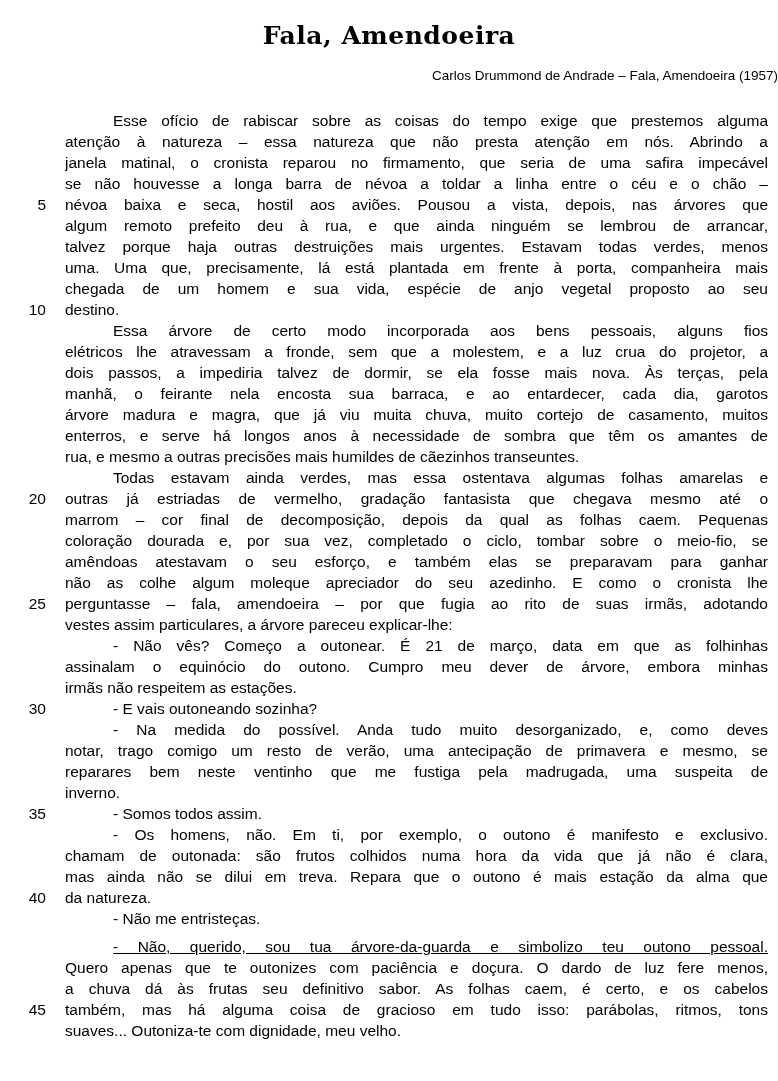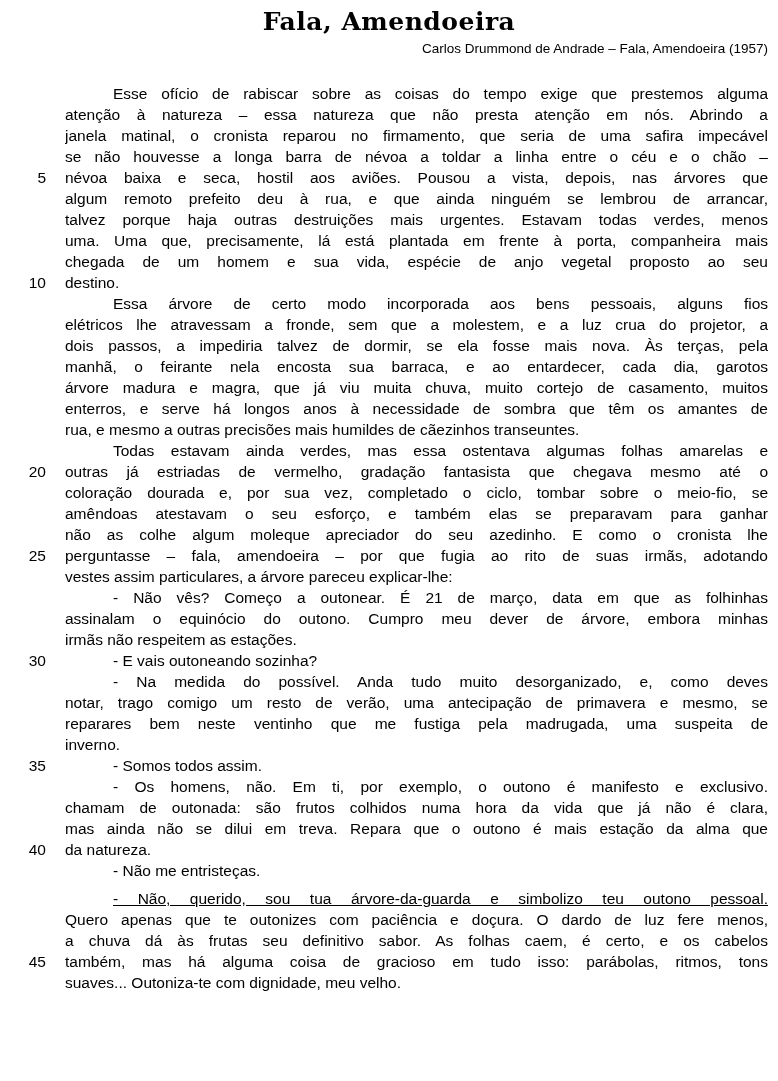--- a/index.html
+++ b/index.html
@@ -7,32 +7,31 @@
     position: relative;
     width: 778px;
     height: 1081px;
     background: #ffffff;
     color: #000000;
     font-family: "Liberation Sans", "DejaVu Sans", sans-serif;
     overflow: hidden;
     box-sizing: border-box;
   }
   .title {
-    margin: 2px;
+    margin: 16px;
     padding-top: 5px;
     text-align: center;
     font-family: "DejaVu Serif", "Liberation Serif", serif;
     font-weight: bold;
     font-size: 25px;
     line-height: 30px;
     letter-spacing: 0.5px;
   }
   .subtitle {
     margin-top: 3px;
-    padding-right: 10px;
     text-align: right;
     font-size: 13.5px;
     line-height: 17px;
   }
   .passage {
     margin-top: 26px;
   }
   .line {
     display: flex;
     height: 21px;
@@ -135,20 +134,24 @@
       <div class="line indent">
         <span class="num"></span>
         <span class="txt">Todas estavam ainda verdes, mas essa ostentava algumas folhas amarelas e</span>
       </div>
       <div class="line">
         <span class="num">20</span>
         <span class="txt">outras já estriadas de vermelho, gradação fantasista que chegava mesmo até o</span>
       </div>
       <div class="line">
         <span class="num"></span>
+        <span class="txt">marrom – cor final de decomposição, depois da qual as folhas caem. Pequenas</span>
+      </div>
+      <div class="line">
+        <span class="num"></span>
         <span class="txt">coloração dourada e, por sua vez, completado o ciclo, tombar sobre o meio-fio, se</span>
       </div>
       <div class="line">
         <span class="num"></span>
         <span class="txt">amêndoas atestavam o seu esforço, e também elas se preparavam para ganhar</span>
       </div>
       <div class="line">
         <span class="num"></span>
         <span class="txt">não as colhe algum moleque apreciador do seu azedinho. E como o cronista lhe</span>
       </div>

